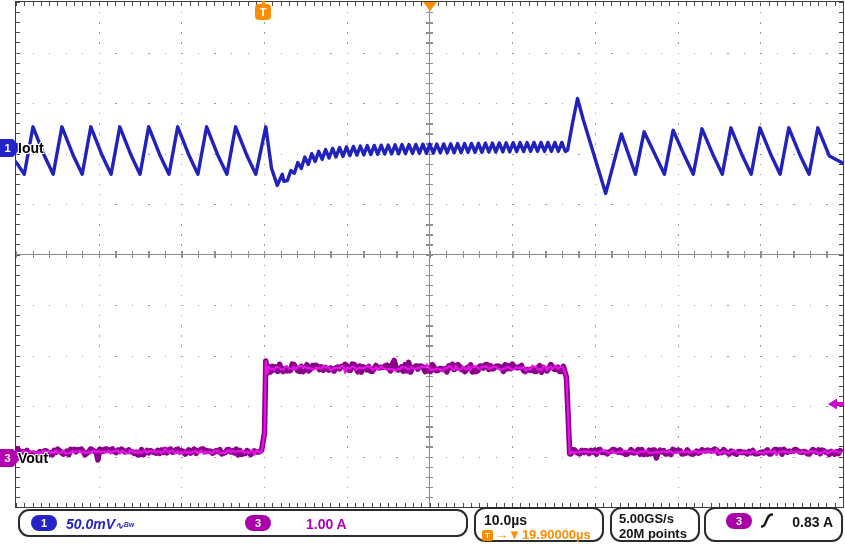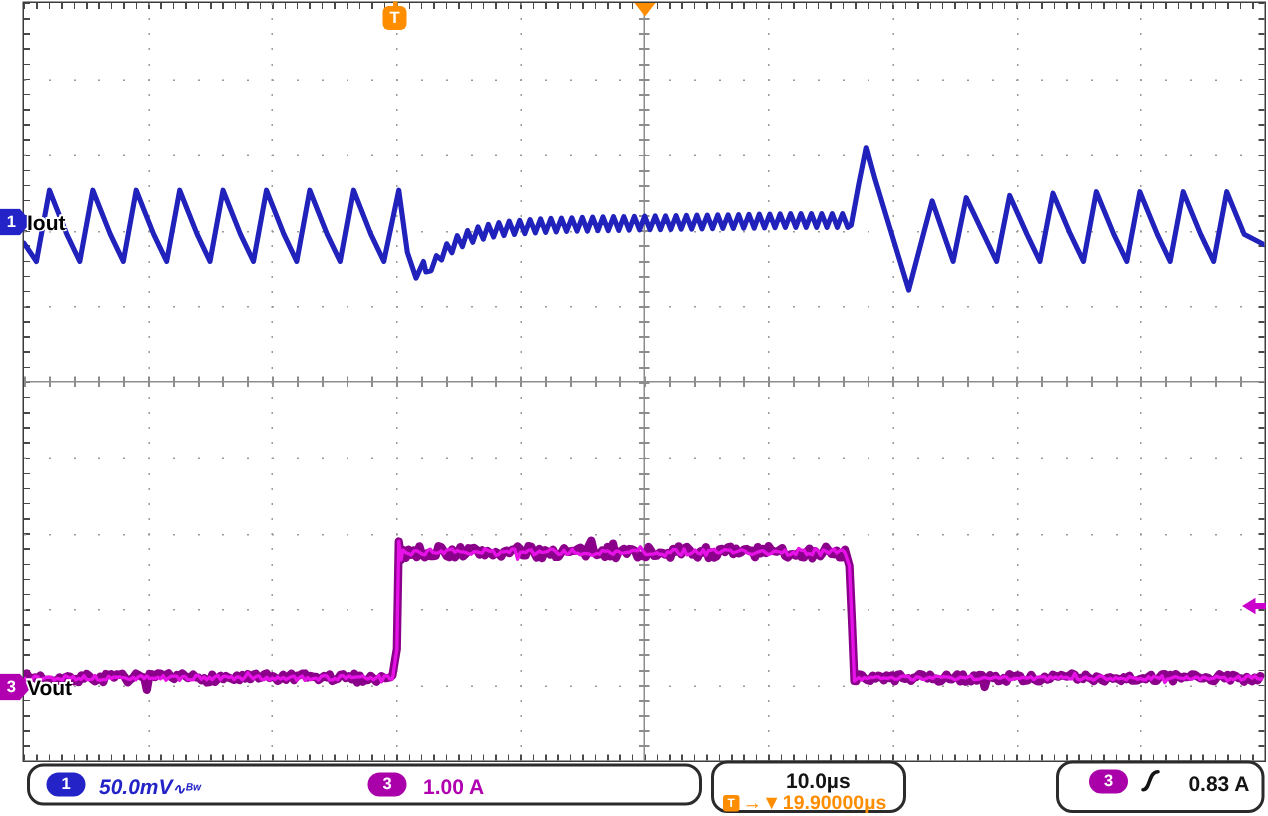--- a/index.html
+++ b/index.html
@@ -46,22 +46,22 @@
   #box-ch{left:18px;top:509px;width:450px;height:28px;}
   #box-time{left:474px;top:507px;width:130px;height:35px;}
   #box-rate{left:610px;top:507px;width:90px;height:35px;}
   #box-trig{left:704px;top:507px;width:139px;height:35px;}
   .badge{position:absolute;width:26px;height:16px;border-radius:8px;color:#fff;text-align:center;
     font:bold 11px/16px "Liberation Sans",sans-serif;}
   .b-ch1{background:#2323c8;}
   .b-ch3{background:#aa00aa;}
   .readout{position:absolute;font:bold 14px/16px "Liberation Sans",sans-serif;white-space:nowrap;}
   .r-ch1{color:#2323c8;}
-  .r-ch3{color:#b000b0;}
-  .r-blk{color:#141414;margin-left:40px;}
+  .r-ch3{color:#b000b0;margin-left:24px;}
+  .r-blk{color:#141414;}
   .r-org{color:#ff8d00;}
   #tb-line1{left:8px;top:3px;}
   #tb-line2{left:6px;top:18px;font-size:13px;display:flex;align-items:center;gap:1px;}
   .tmini{display:inline-block;width:11px;height:11px;background:#ff8d00;border-radius:2px;color:#fff;
     font:bold 8px/11px "Liberation Sans",sans-serif;text-align:center;margin-right:1px;}
   #rate-l1{left:7px;top:2px;font-size:13px;}
   #rate-l2{left:7px;top:17px;font-size:13px;}
 </style>
 </head>
 <body>
@@ -133,20 +133,24 @@
 
   <div id="box-time" class="sbox">
     <span id="tb-line1" class="readout r-blk">10.0µs</span>
     <span id="tb-line2" class="readout r-org">
       <span class="tmini">T</span>
         <span>→▼</span>
         <span>19.90000µs</span>
     </span>
   </div>
 
+  <div id="box-rate" class="sbox">
+    <span id="rate-l1" class="readout r-blk">5.00GS/s</span>
+    <span id="rate-l2" class="readout r-blk">20M points</span>
+  </div>
 
   <div id="box-trig" class="sbox">
     <span class="badge b-ch3" style="left:20px;top:4px;">3</span>
     <svg style="position:absolute;left:54px;top:3px;" width="14" height="17" viewBox="0 0 14 17">
       <path d="M2,14.5 C7,14.5 5.5,2.5 12,2.5" fill="none" stroke="#141414" stroke-width="2.4" stroke-linecap="round"></path>
     </svg>
     <span class="readout r-blk" style="right:8px;top:5px;">0.83 A</span>
   </div>
 </div>
 

